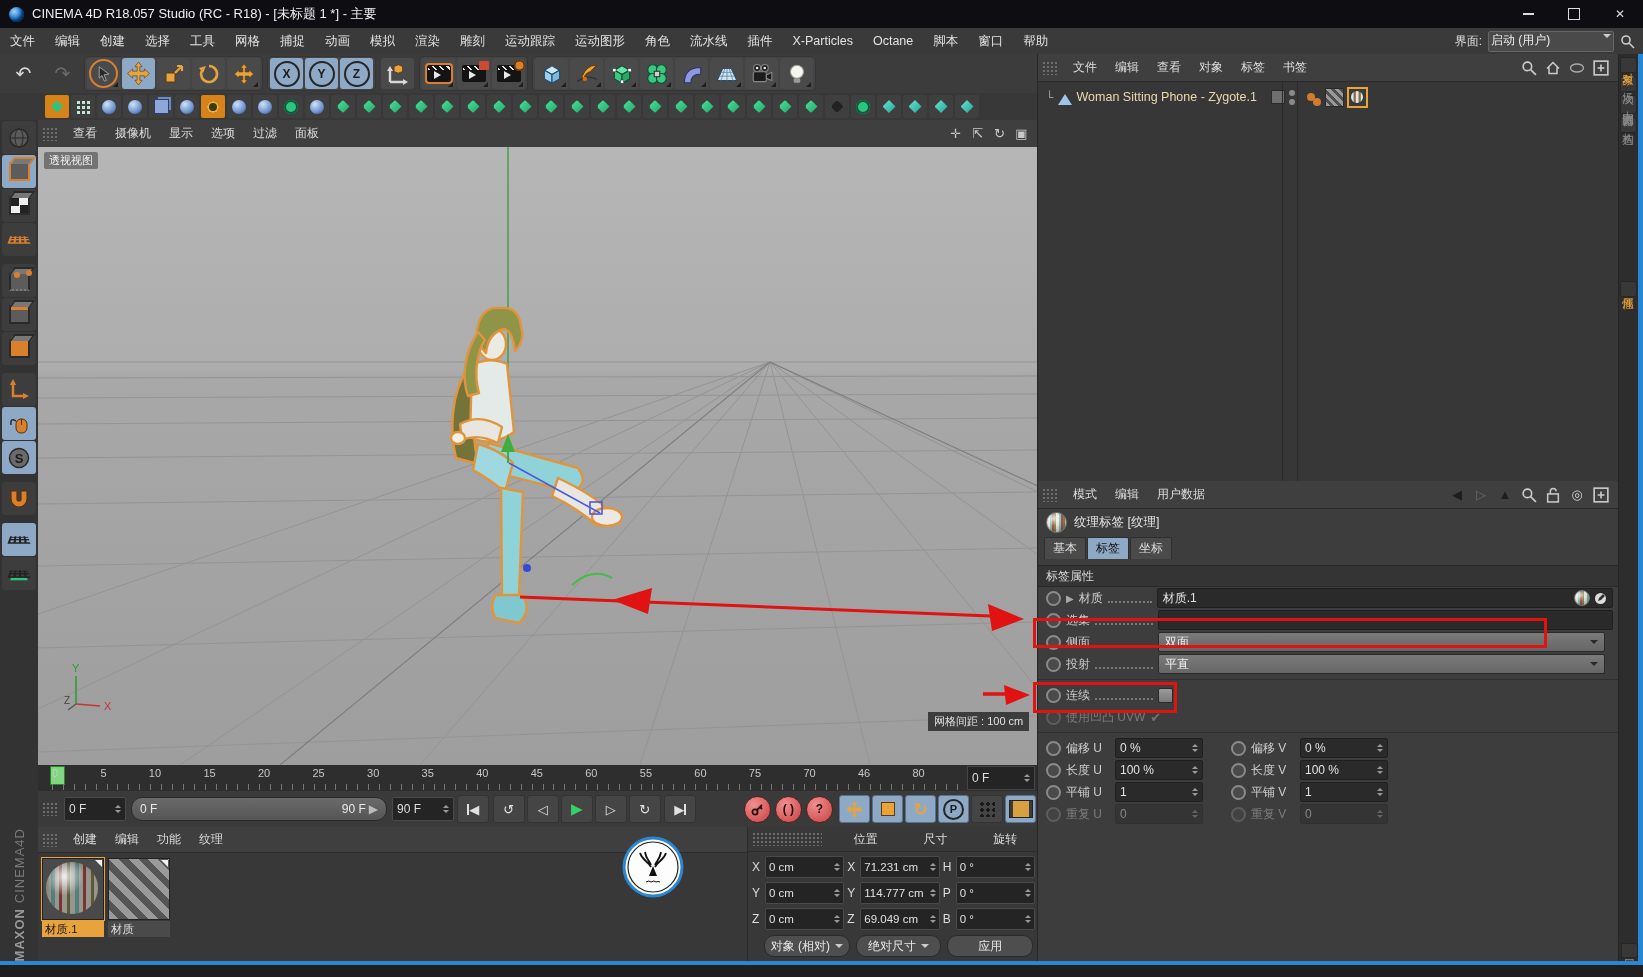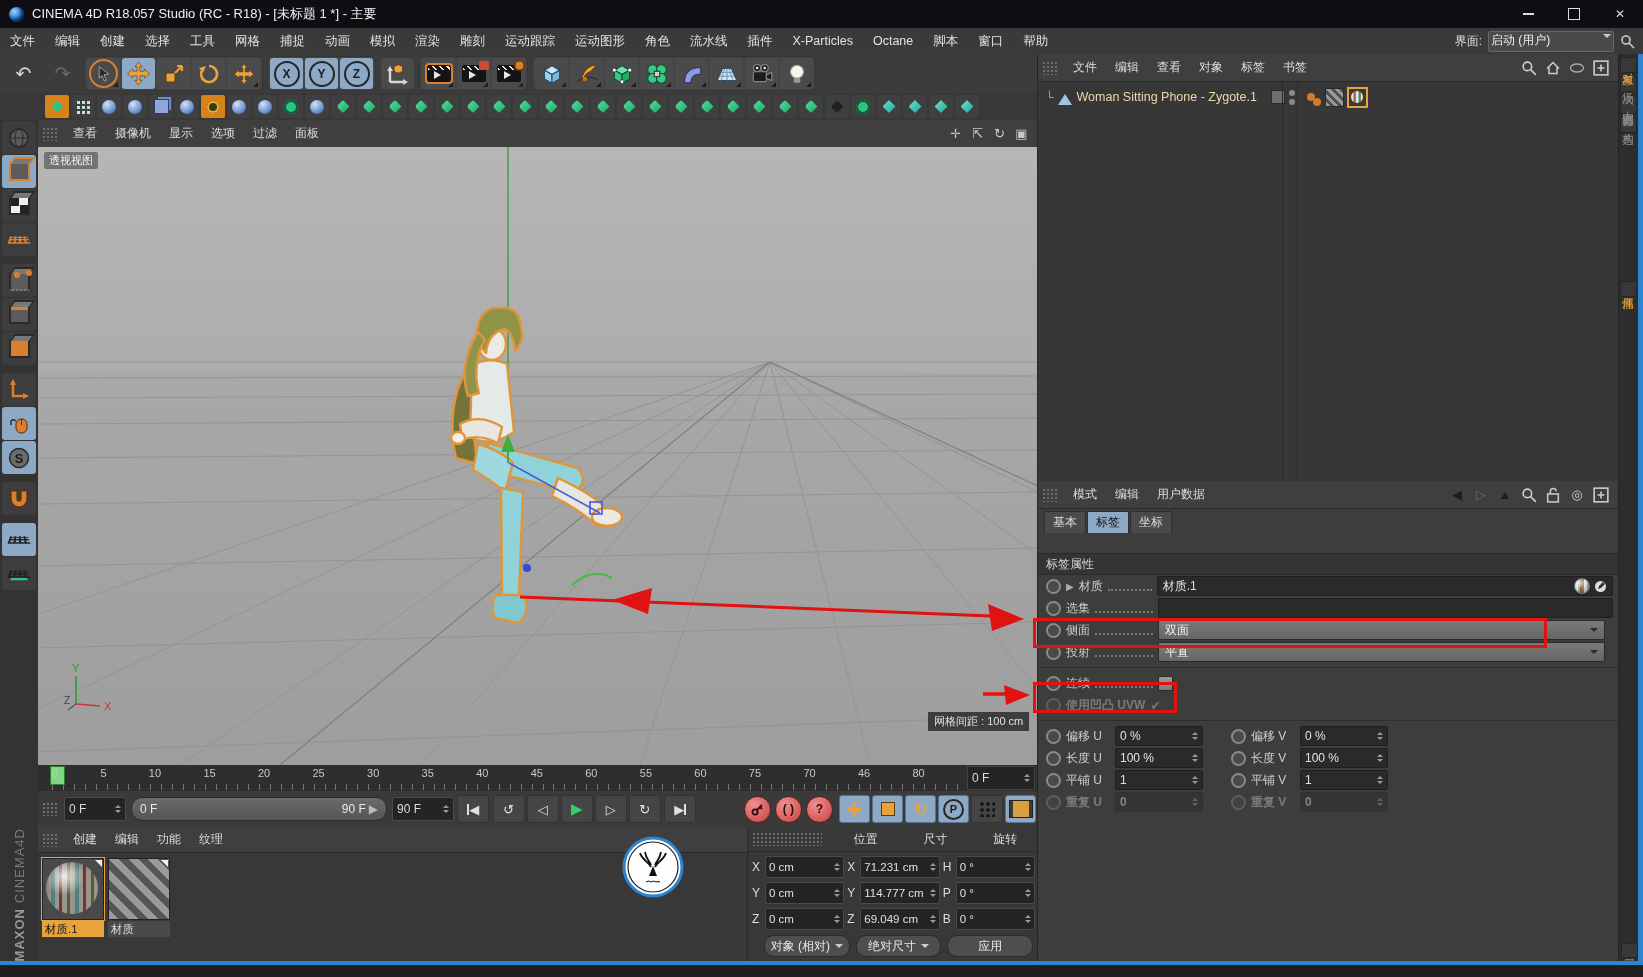--- a/index.html
+++ b/index.html
@@ -155,35 +155,35 @@
   #attrs .hd{height:27px;background:#3f3f3f;display:flex;align-items:center;border-bottom:1px solid #2a2a2a;}
   #attrs .mi{padding:0 9px;color:#ddd;}
   #amicons{margin-left:auto;display:flex;gap:8px;padding-right:10px;align-items:center;}
   #amtitle{display:flex;align-items:center;height:26px;padding-left:8px;color:#e4e4e4;font-size:12.5px;gap:7px;}
   .texball{width:19px;height:19px;border-radius:50%;border:1px solid #777;
      background:radial-gradient(circle at 35% 28%,rgba(255,255,255,.8) 0%,rgba(255,255,255,0) 40%,rgba(0,0,0,.4) 100%),
      repeating-linear-gradient(90deg,#e8e5da 0 3px,#7fc4bc 3px 5px,#b5524a 5px 7px,#8a8a50 7px 9px);}
   #amtabs{display:flex;gap:1px;padding:2px 0 0 6px;}
   .atab{padding:2px 8px;background:#4a4a4a;border:1px solid #2e2e2e;border-bottom:none;color:#ddd;border-radius:2px 2px 0 0;}
   .atab.active{background:#8ea9c6;color:#111;}
-  #asec{height:20px;background:#343434;border-top:1px solid #2a2a2a;border-bottom:1px solid #2a2a2a;display:flex;align-items:center;padding-left:8px;color:#d8d8d8;margin-top:20px;}
+  #asec{height:20px;background:#343434;border-top:1px solid #2a2a2a;border-bottom:1px solid #2a2a2a;display:flex;align-items:center;padding-left:8px;color:#d8d8d8;margin-top:6px;}
   .arow{display:flex;align-items:center;height:22px;padding-left:8px;gap:5px;}
   .radio{width:11px;height:11px;border:2px solid #8a8a8a;border-radius:50%;background:#4a4a4a;flex:none;}
   .alab{color:#cdcdcd;flex:none;}
   .dots{flex:none;border-bottom:2px dotted #7a7a7a;align-self:flex-end;margin-bottom:6px;}
   .afield{flex:1;height:18px;background:#2a2a2a;border:1px solid #1f1f1f;border-radius:2px;display:flex;align-items:center;padding:0 5px;color:#e2e2e2;margin-right:6px;}
   .addl{flex:1;height:18px;background:linear-gradient(#7a7a7a,#666);border:1px solid #2a2a2a;border-radius:2px;display:flex;align-items:center;padding:0 6px;color:#f0f0f0;margin-right:14px;}
   .addl .tri{margin-left:auto;width:0;height:0;border:4.5px solid transparent;border-top-color:#2a2a2a;transform:translateY(2px);}
   .chk{width:13px;height:13px;background:linear-gradient(#9a9a9a,#7a7a7a);border:1px solid #2a2a2a;border-radius:2px;}
   .sep{height:1px;background:#2e2e2e;margin:4px 0;}
   .uvrow{display:flex;align-items:center;height:22px;padding-left:8px;gap:5px;}
   .uvlab{width:44px;color:#cdcdcd;flex:none;}
   .uvfield{width:78px;height:18px;background:#2a2a2a;border:1px solid #1f1f1f;border-radius:2px;display:flex;align-items:center;padding:0 4px;color:#e2e2e2;flex:none;}
   .uvgap{width:18px;flex:none;}
-  .disabled{opacity:.42;font-weight:bold;}
+  .disabled{opacity:.42;}
   
   #sidetabs{left:1618px;top:54px;width:22px;height:907px;background:#2d2d2d;border-left:1px solid #242424;}
   .vtab{writing-mode:vertical-rl;text-orientation:upright;color:#8a8a8a;background:#383838;border:1px solid #262626;border-radius:0 3px 3px 0;padding:6px 1px;margin:3px 1px;font-size:11.5px;letter-spacing:1px;display:block;width:17px;box-sizing:border-box;text-align:center;}
   .vtab.active{color:#e8a33d;}
   #edge-right{left:1638px;top:54px;width:5px;height:907px;background:#2a86d2;}
   #edge-bottom{left:0;top:961px;width:1643px;height:4px;background:#2a86d2;}
   #footerdark{left:0;top:965px;width:1643px;height:12px;background:#1f1f1f;}
   
   .redbox{position:absolute;border:3px solid #e01212;z-index:60;pointer-events:none;}
   #overlay{position:absolute;left:0;top:0;width:1643px;height:977px;z-index:55;pointer-events:none;}
@@ -931,20 +931,24 @@
           <rect x="1.5" y="6.5" width="10" height="7.5" fill="none" stroke="#ccc" stroke-width="1.4"></rect>
           <path d="M4 6.5V4a2.7 2.7 0 0 1 5.4 0" fill="none" stroke="#ccc" stroke-width="1.4"></path>
         </svg>
       <span class="hicon">◎</span>
       <svg class="hicon" width="14" height="14" viewBox="0 0 14 14">
           <rect x="1" y="1" width="12" height="12" fill="none" stroke="#ccc" stroke-width="1.4"></rect>
           <path d="M7 4v6M4 7h6" stroke="#ccc" stroke-width="1.4"></path>
         </svg>
     </div>
   </div>
+  <div id="amtitle">
+    <span class="texball"></span>
+    <span>纹理标签 [纹理]</span>
+  </div>
   <div id="amtabs">
 
   <span class="atab">基本</span>
       <span class="atab active">标签</span>
       <span class="atab">坐标</span>
     </div>
   <div id="asec">标签属性</div>
 
   <div class="arow">
     <span class="radio"></span>

